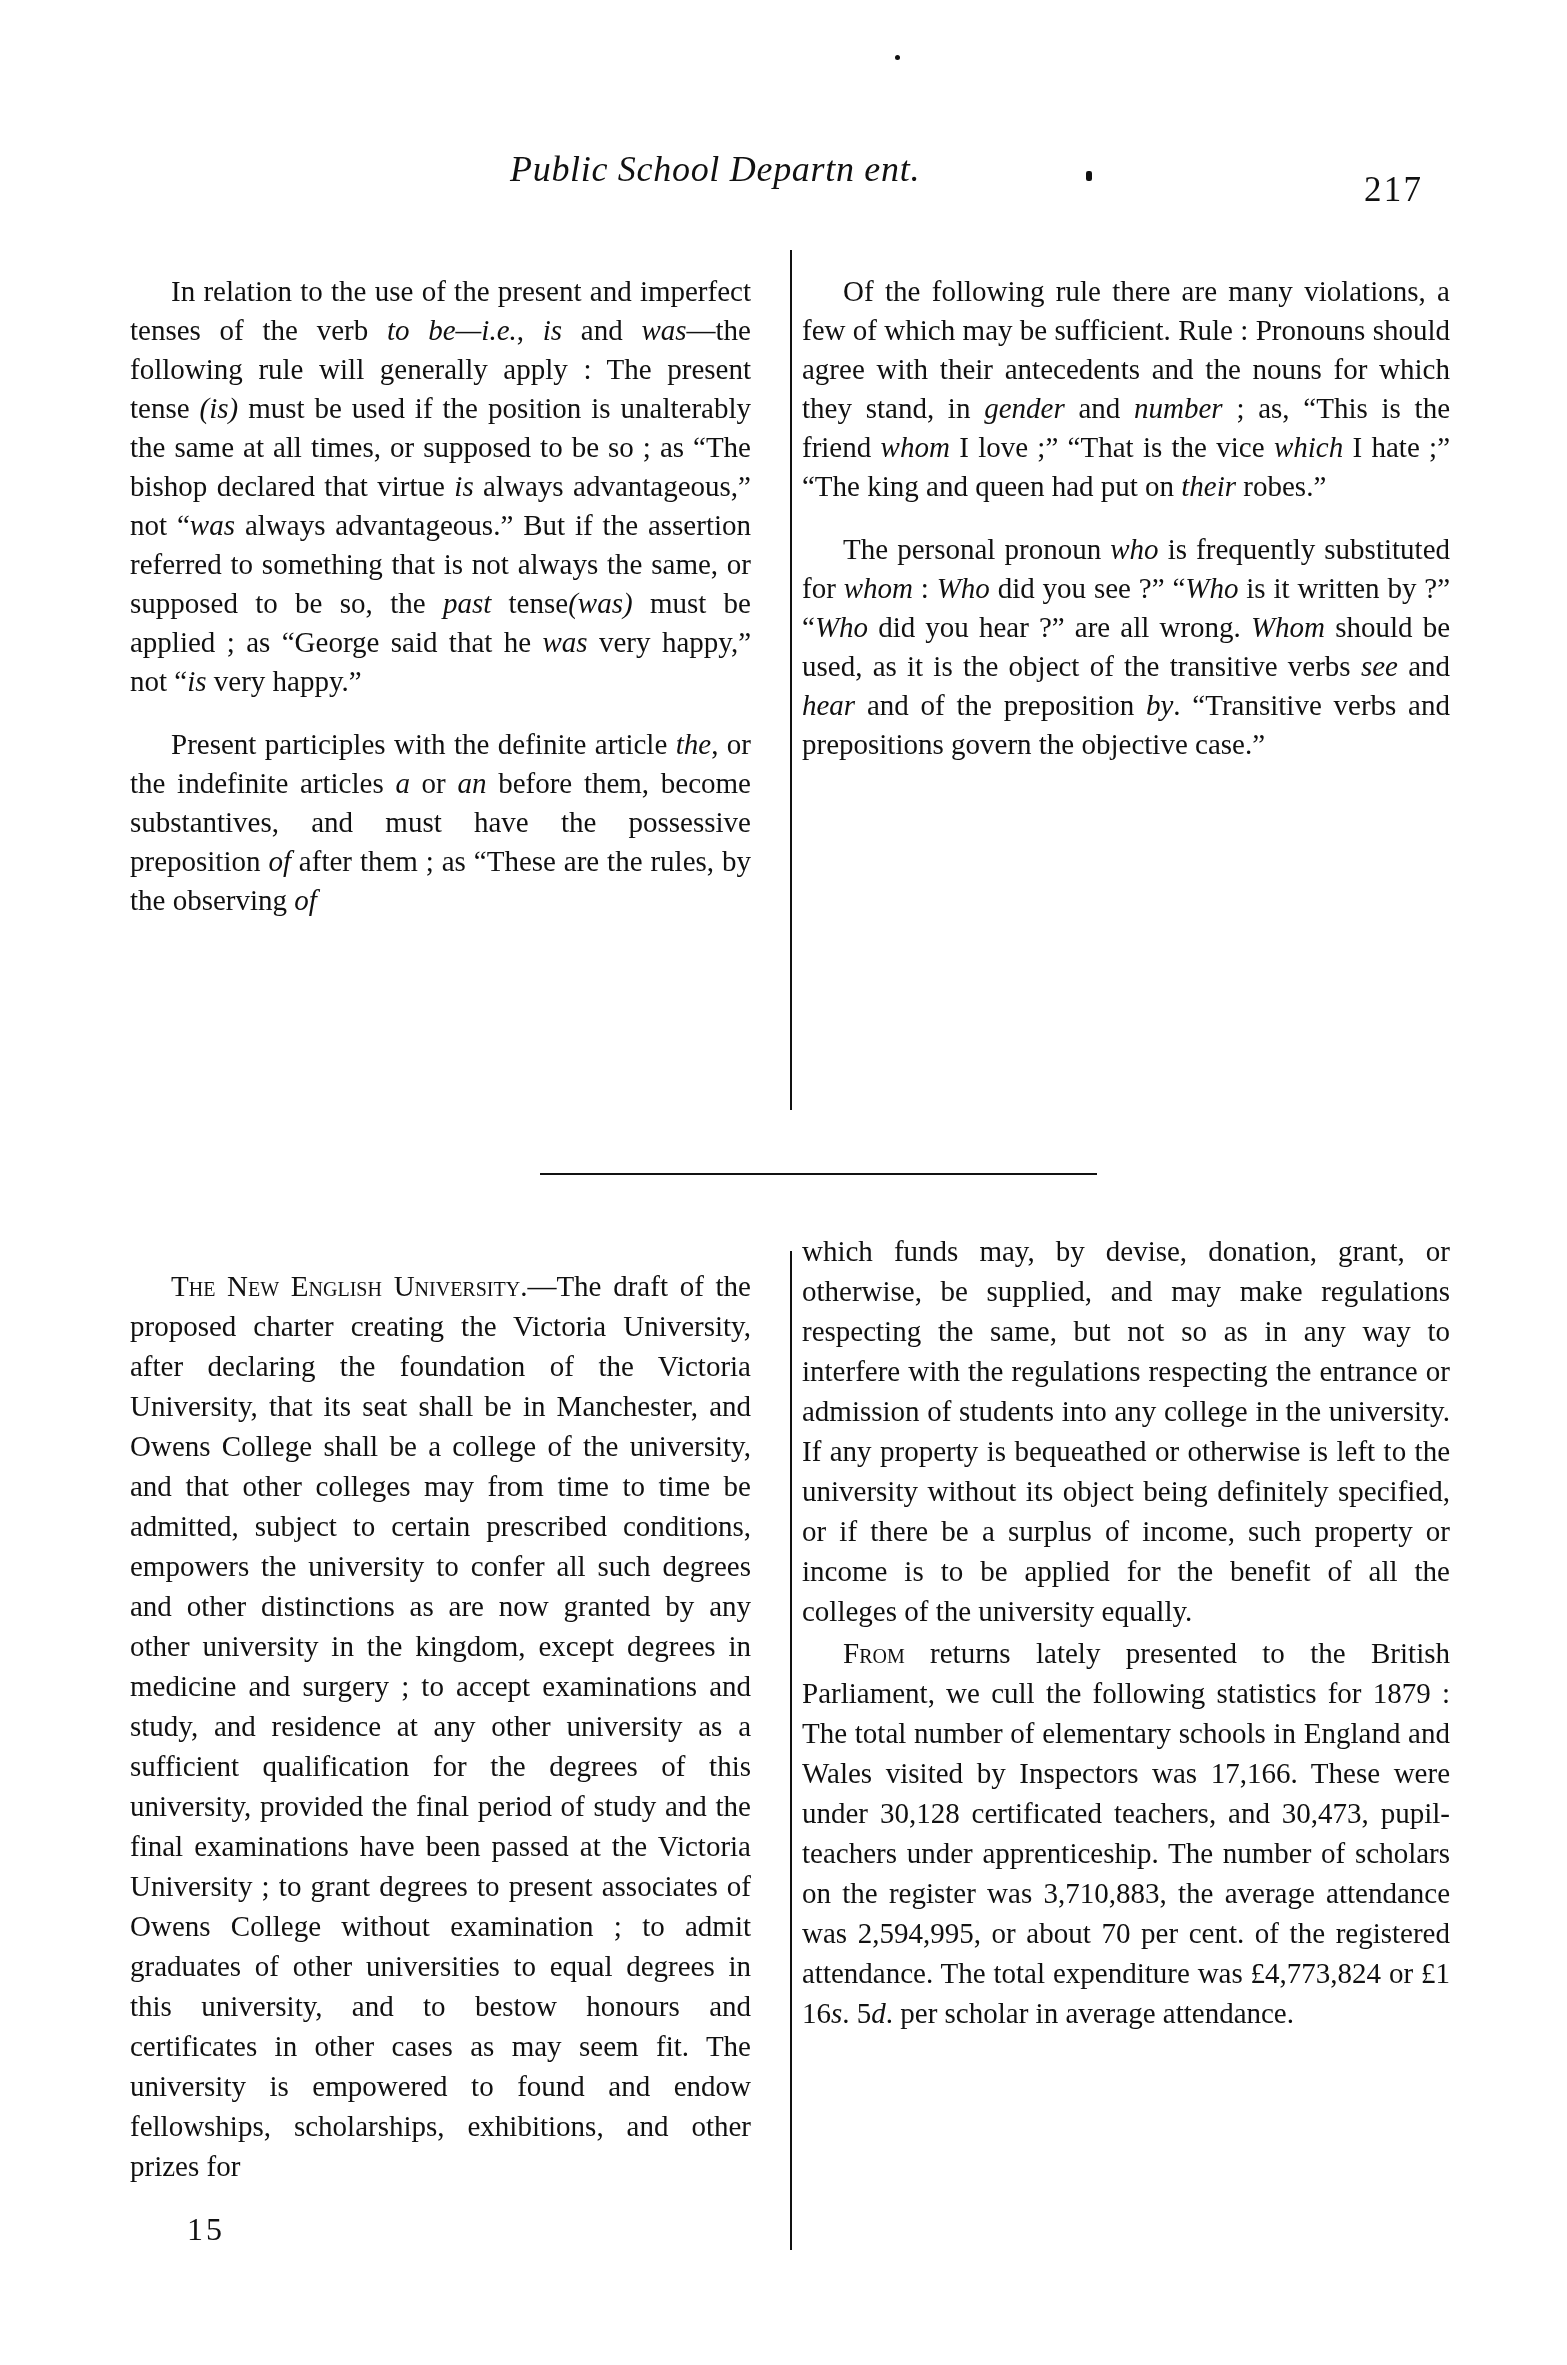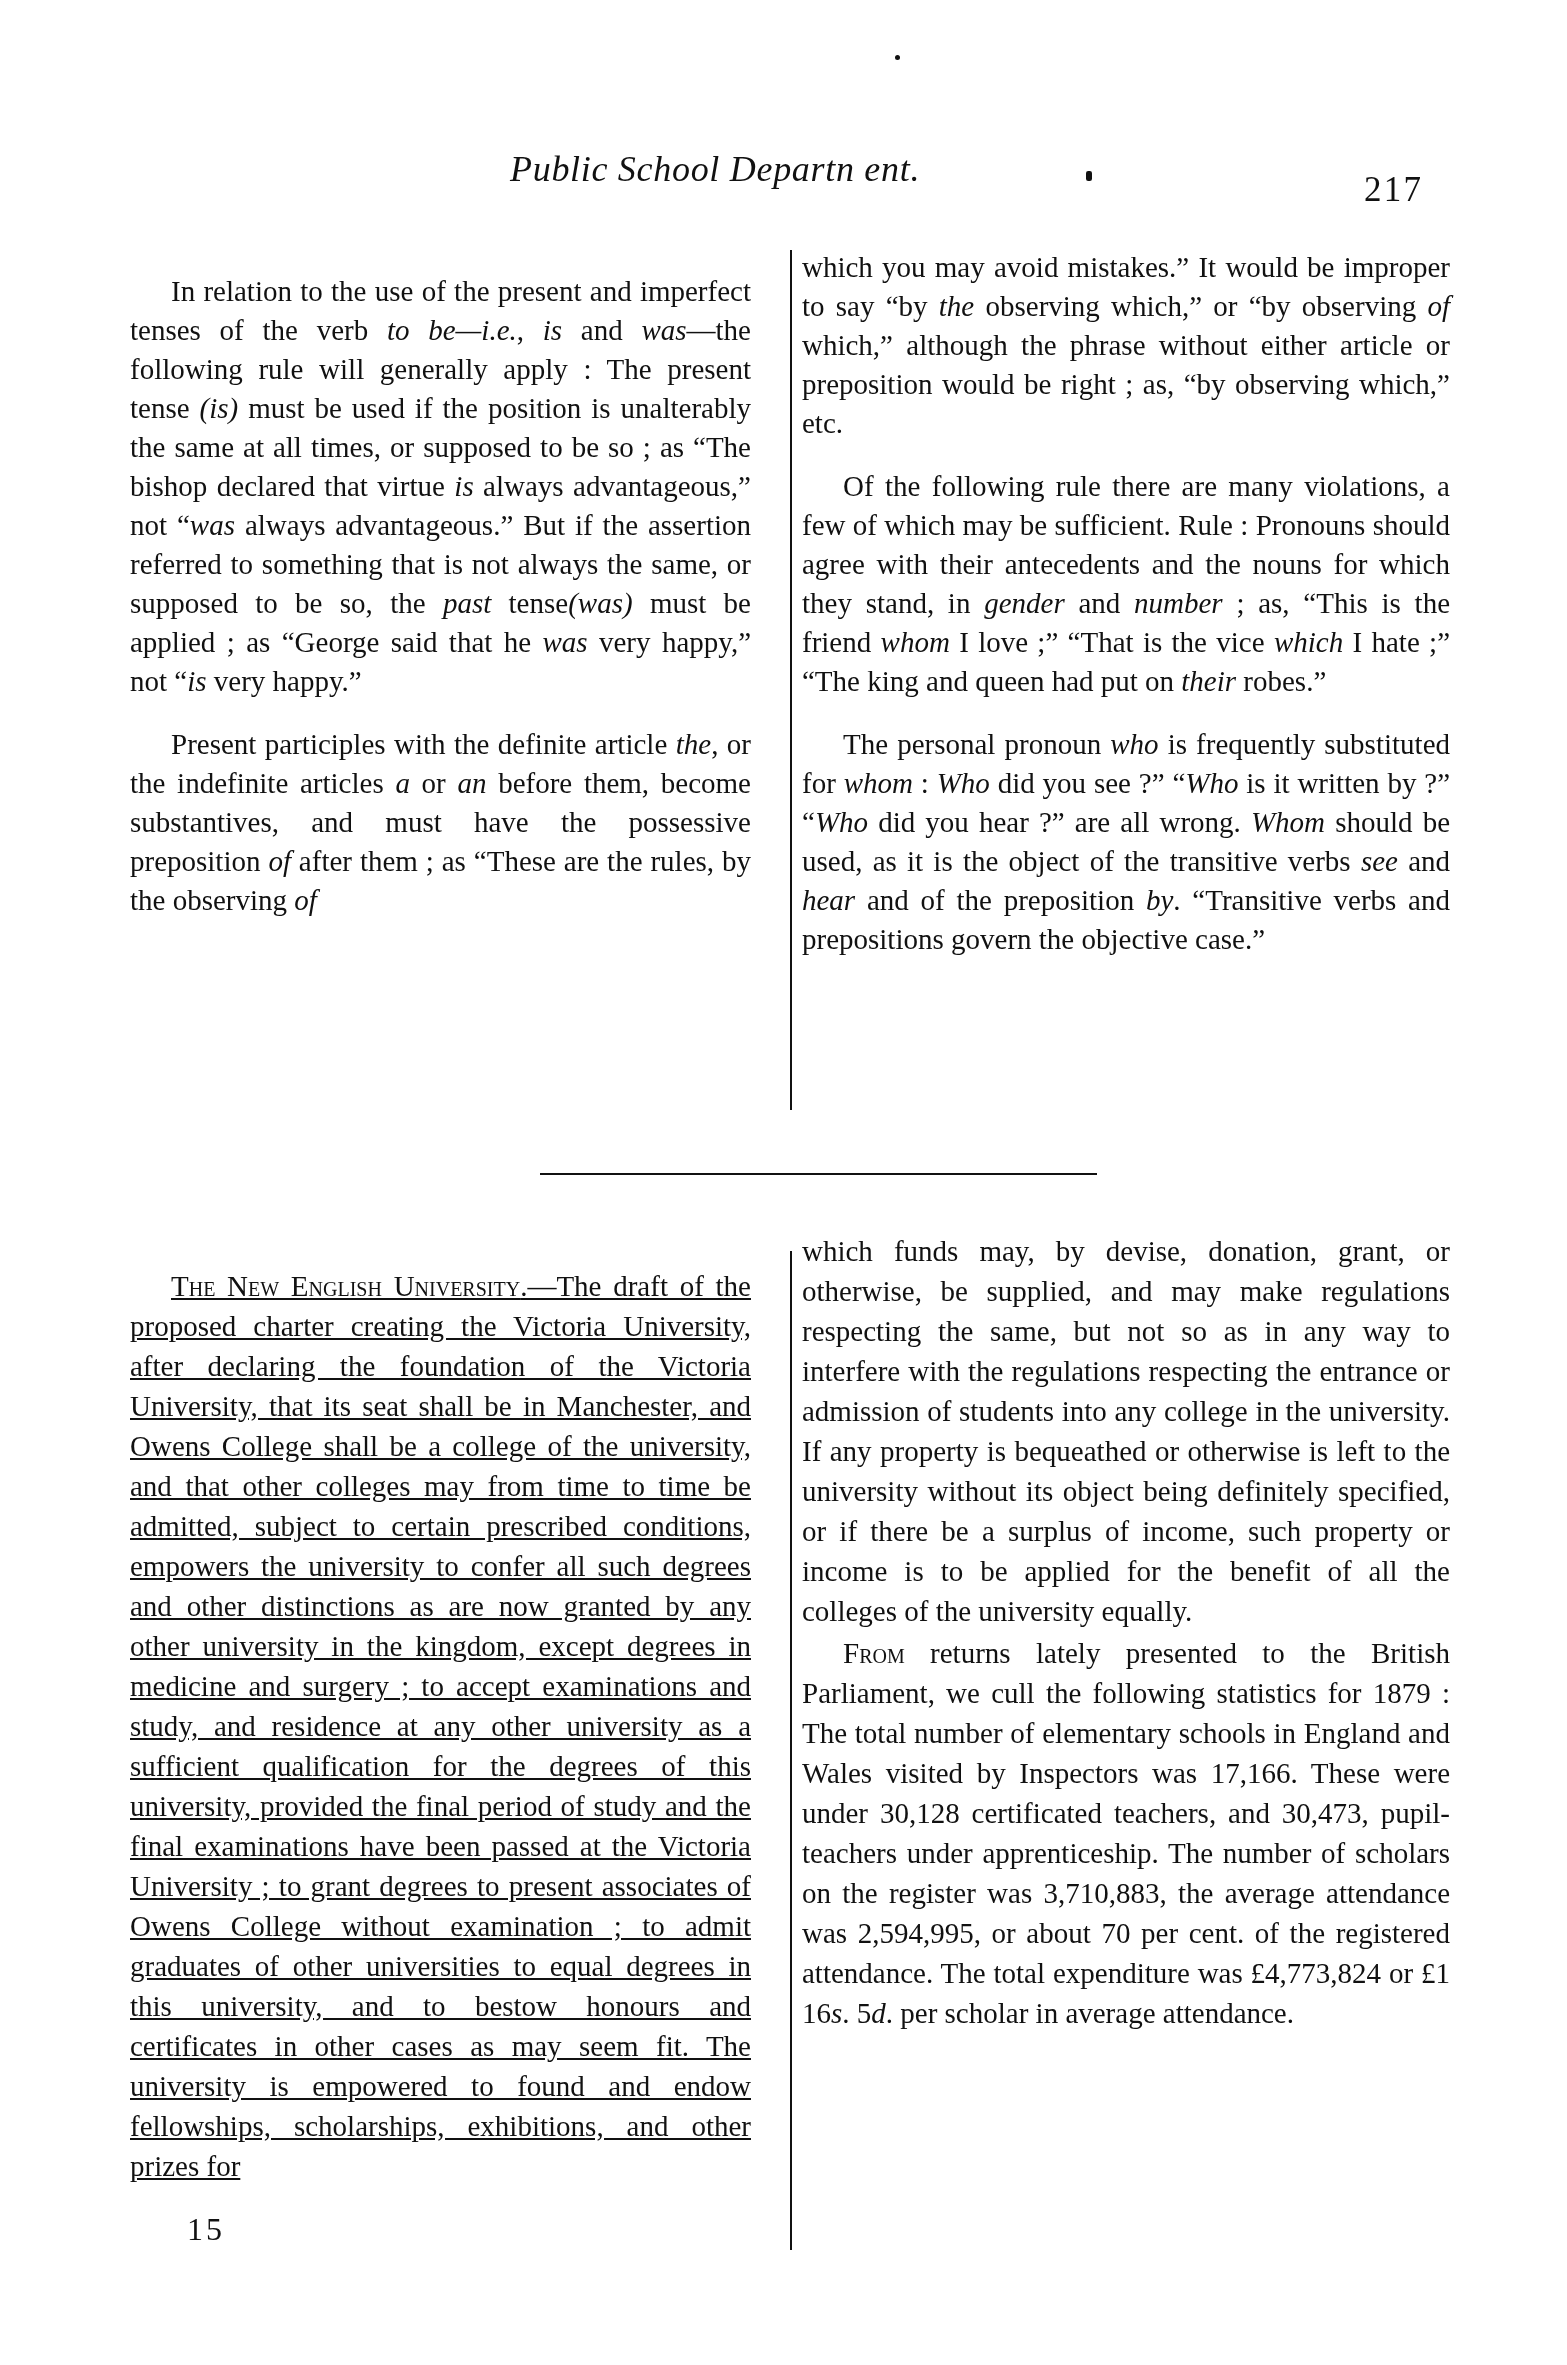--- a/index.html
+++ b/index.html
@@ -13,21 +13,21 @@
 
   .col { position:absolute; font-size:29px; line-height:39px; text-align:justify; hyphens:none; }
   .col p { margin:0; }
   .col p.indent { text-indent:41px;margin-top:24px; }
   .col p + p.gap { margin-top:2px; }
   .col i { font-style:italic; }
   .sc { font-variant:small-caps; }
 
   .upper-left  { left:130px;  top:248px; width:621px; }
   .upper-right { left:802px; top:248px; width:648px; }
-  .lower-left  { left:130px;  top:1242px; width:621px; line-height:40px;text-decoration:underline; }
+  .lower-left  { left:130px;  top:1242px; width:621px; line-height:40px; }
   .lower-right { left:802px; top:1231px; width:648px; line-height:40px; }
 
   .vrule { position:absolute; width:2.2px; background:#111; }
   .vrule.upper { left:790px; top:250px; height:860px; }
   .vrule.lower { left:790px; top:1251px; height:999px; }
   .hrule { position:absolute; left:540px; top:1173px; width:557px; height:2.2px; background:#111; }
 
   .signature { position:absolute; left:187px; top:2211px; font-size:32px; letter-spacing:2.9px; }
 </style>
 </head>
@@ -40,21 +40,20 @@
   <span class="rh-bullet"></span>
   <span class="rh-page">217</span>
 </div>
 
 <div class="col upper-left">
     <p class="indent">In relation to the use of the present and imperfect tenses of the verb <i>to be—i.e.</i>, <i>is</i> and <i>was</i>—the following rule will generally apply : The present tense <i>(is)</i> must be used if the position is unalterably the same at all times, or supposed to be so ; as “The bishop declared that virtue <i>is</i> always advantageous,” not “<i>was</i> always advantageous.” But if the assertion referred to something that is not always the same, or supposed to be so, the <i>past</i> tense<i>(was)</i> must be applied ; as “George said that he <i>was</i> very happy,” not “<i>is</i> very happy.”</p>
     <p class="indent">Present participles with the definite article <i>the</i>, or the indefinite articles <i>a</i> or <i>an</i> before them, become substantives, and must have the possessive preposition <i>of</i> after them ; as “These are the rules, by the observing <i>of</i></p>
   </div>
 <div class="vrule upper"></div>
 <div class="col upper-right">
-    <p>which you may avoid mistakes.” It would be improper to say “by <i>the</i> observing which,” or “by observing <i>of</i> which,” although the phrase without either article or preposition would be right ; as, “by observing which,” etc.</p>
     <p class="indent">Of the following rule there are many violations, a few of which may be sufficient. Rule : Pronouns should agree with their antecedents and the nouns for which they stand, in <i>gender</i> and <i>number</i> ; as, “This is the friend <i>whom</i> I love ;” “That is the vice <i>which</i> I hate ;” “The king and queen had put on <i>their</i> robes.”</p>
     <p class="indent">The personal pronoun <i>who</i> is frequently substituted for <i>whom</i> : <i>Who</i> did you see ?” “<i>Who</i> is it written by ?” “<i>Who</i> did you hear ?” are all wrong. <i>Whom</i> should be used, as it is the object of the transitive verbs <i>see</i> and <i>hear</i> and of the preposition <i>by</i>. “Transitive verbs and prepositions govern the objective case.”</p>
   </div>
 
 <div class="hrule"></div>
 
 <div class="col lower-left">
     <p class="indent"><span class="sc">The New English University</span>.—The draft of the proposed charter creating the Victoria University, after declaring the foundation of the Victoria University, that its seat shall be in Manchester, and Owens College shall be a college of the university, and that other colleges may from time to time be admitted, subject to certain prescribed conditions, empowers the university to confer all such degrees and other distinctions as are now granted by any other university in the kingdom, except degrees in medicine and surgery ; to accept examinations and study, and residence at any other university as a sufficient qualification for the degrees of this university, provided the final period of study and the final examinations have been passed at the Victoria University ; to grant degrees to present associates of Owens College without examination ; to admit graduates of other universities to equal degrees in this university, and to bestow honours and certificates in other cases as may seem fit. The university is empowered to found and endow fellowships, scholarships, exhibitions, and other prizes for</p>
   </div>
 <div class="vrule lower"></div>

